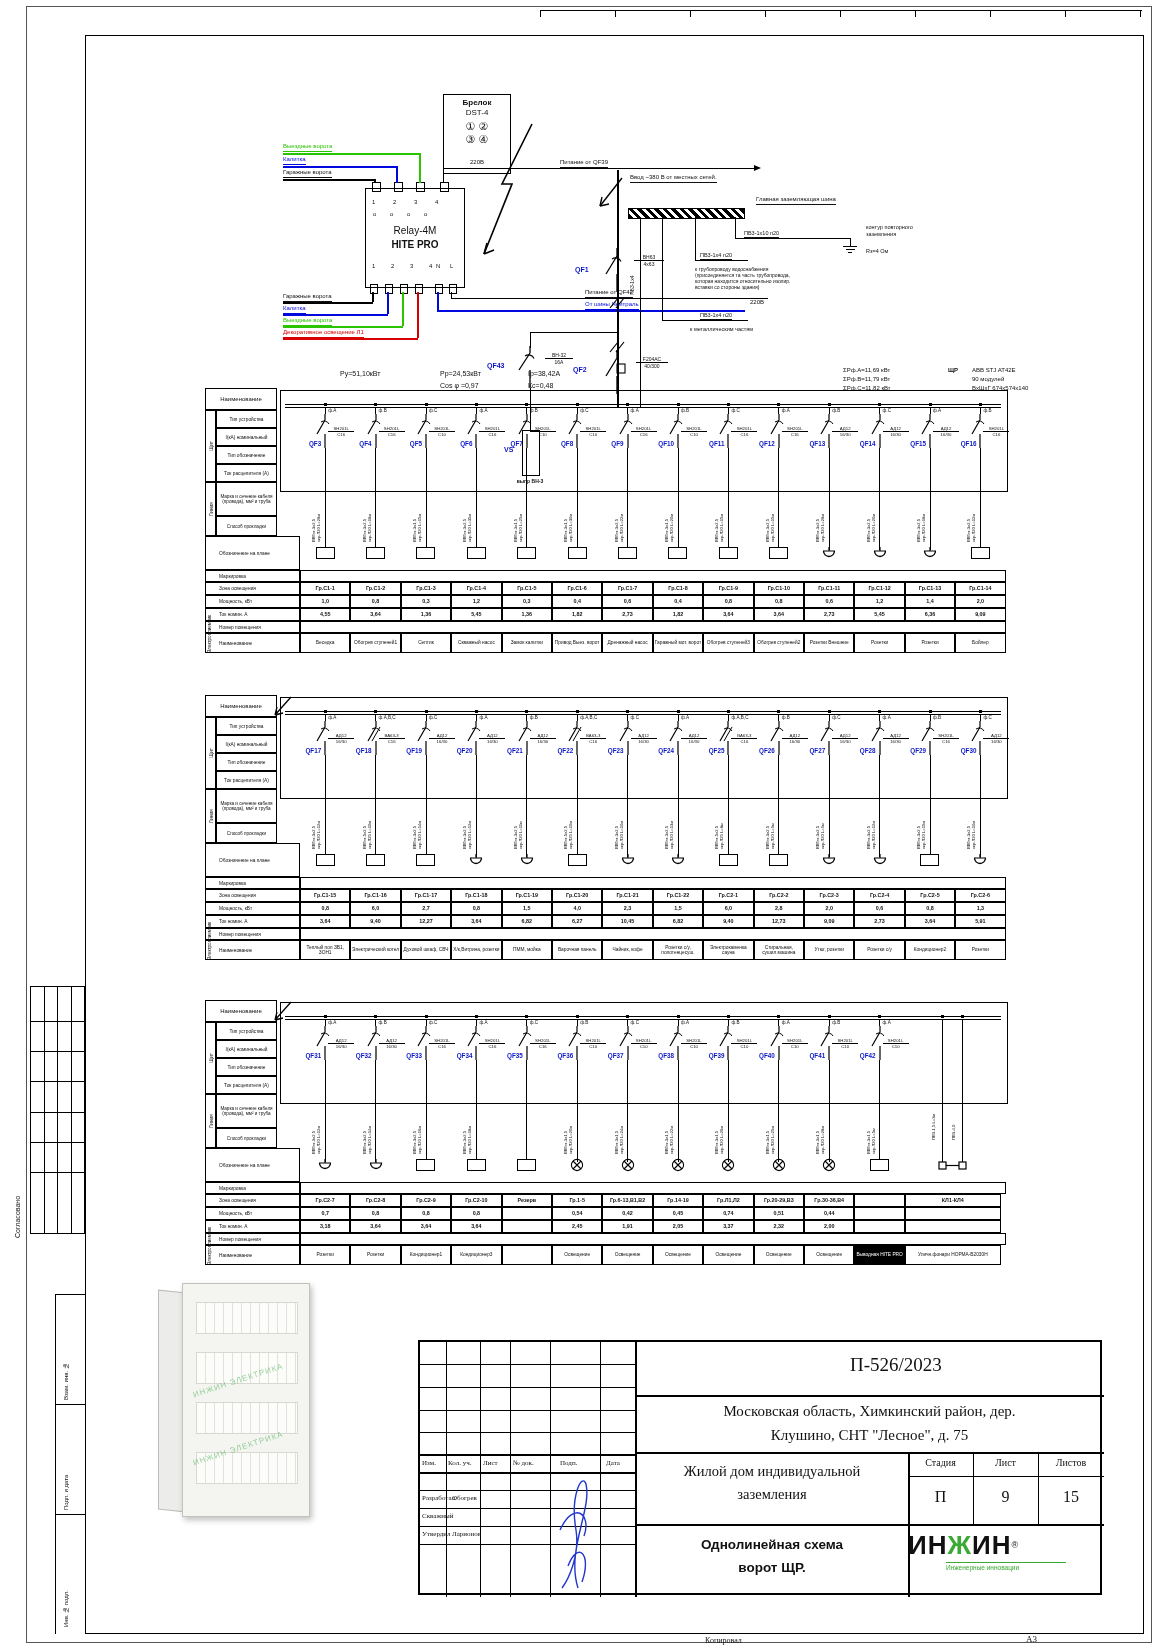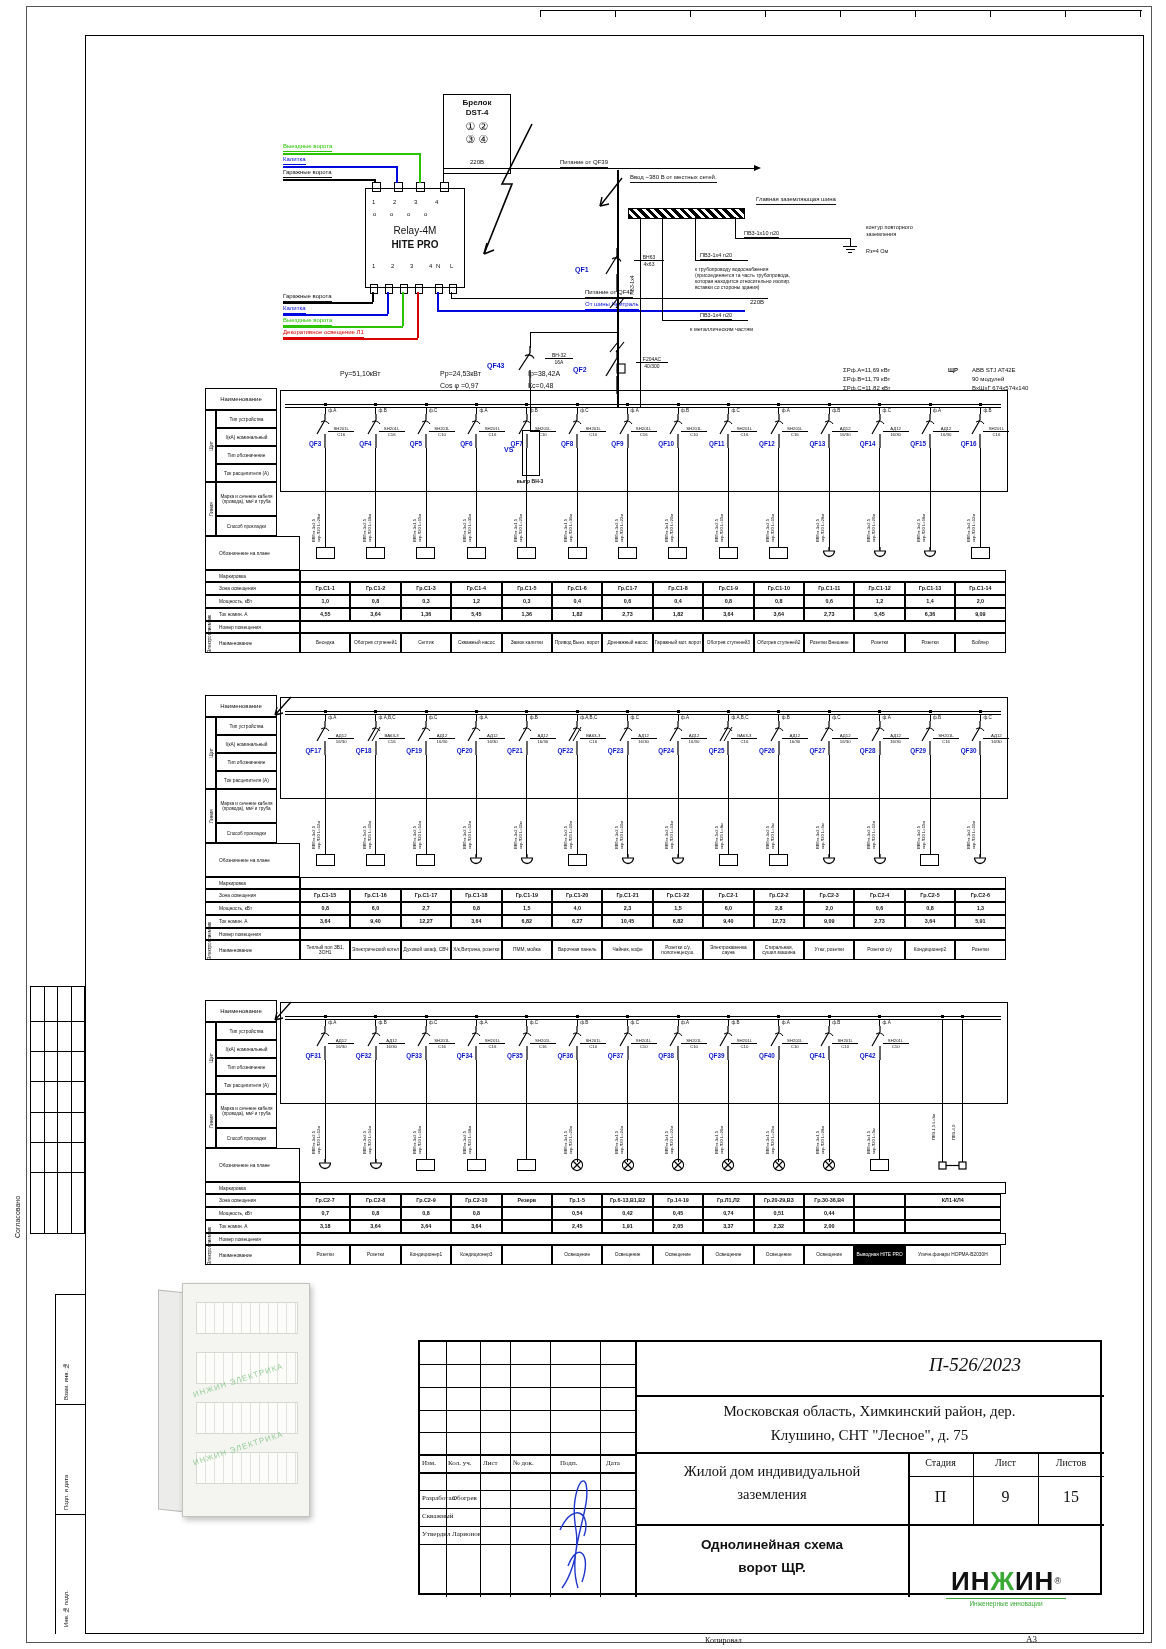--- a/index.html
+++ b/index.html
@@ -57,21 +57,21 @@
   <div class="vl" style="left:55px;top:1294px;height:340px;"></div>
   <div class="hl" style="left:55px;top:1294px;width:30px;"></div>
   <div class="hl" style="left:55px;top:1404px;width:30px;"></div>
   <div class="hl" style="left:55px;top:1514px;width:30px;"></div>
   <div class="ab vtx t6" style="left:63px;top:1300px;height:100px;">Взам. инв. №</div>
   <div class="ab vtx t6" style="left:63px;top:1410px;height:100px;">Подп. и дата</div>
   <div class="ab vtx t6" style="left:63px;top:1522px;height:105px;">Инв. № подл.</div>
 
   <div class="ab" style="left:443px;top:94px;width:66px;height:78px;border:1.6px solid #000;text-align:center;">
     <div class="t8" style="font-weight:700;margin-top:3px;">Брелок</div>
-    <div class="t8" style="font-weight:700;">DST-4</div>
+    <div class="t8" style="font-weight:400;">DST-4</div>
     <div style="font-size:11px;margin-top:2px;">
       <span>①</span>
       <span>②</span><br>
       <span>③</span>
       <span>④</span>
     </div>
   </div>
 
   <svg class="ab" style="left:468px;top:118px;" width="72" height="156">
     <path d="M64 6 L34 66 L44 66 L16 136" stroke="#000" stroke-width="1.6" fill="none"></path>
@@ -1268,42 +1268,42 @@
     <div class="ab serif t7" style="left:2px;top:188px;">Утвердил</div>
     <div class="ab serif t7" style="left:32px;top:188px;">Ларионов</div>
     <svg class="ab" style="left:128px;top:128px;" width="56" height="122">
       <path d="M30 118 C18 80 44 40 38 14 C34 2 22 26 28 60 C32 86 20 110 14 118 M20 96 C30 70 44 84 34 112 M12 60 C26 30 44 44 36 66" stroke="#2238cc" stroke-width="1.4" fill="none"></path>
     </svg>
 
     <div class="vl" style="left:215px;top:0;height:255px;width:1.8px;"></div>
     <div class="hl" style="left:215px;top:53px;width:469px;height:1.6px;"></div>
     <div class="hl" style="left:215px;top:110px;width:469px;height:1.6px;"></div>
     <div class="hl" style="left:215px;top:182px;width:469px;height:1.6px;"></div>
-    <div class="ab serif" style="left:430px;top:12px;width:250px;text-align:center;font-size:19px;font-style:italic;">П-526/2023</div>
+    <div class="ab serif" style="left:430px;top:12px;width:250px;font-size:19px;">П-526/2023</div>
     <div class="ab serif" style="left:218px;top:57px;width:463px;text-align:center;font-size:15px;line-height:1.6;">
       <span>Московская область, Химкинский район, дер.</span><br><span>Клушино, СНТ "Лесное", д. 75</span>
     </div>
     <div class="vl" style="left:488px;top:110px;height:145px;width:1.6px;"></div>
     <div class="ab serif" style="left:218px;top:118px;width:268px;text-align:center;font-size:14.5px;line-height:1.6;">
       <span>Жилой дом индивидуальной</span><br><span>заземления</span>
     </div>
     <div class="hl" style="left:488px;top:134px;width:196px;"></div>
     <div class="vl" style="left:553px;top:110px;height:72px;"></div>
     <div class="vl" style="left:618px;top:110px;height:72px;"></div>
     <div class="ab serif" style="left:488px;top:115px;width:65px;text-align:center;font-size:10px;">Стадия</div>
     <div class="ab serif" style="left:553px;top:115px;width:65px;text-align:center;font-size:10px;">Лист</div>
     <div class="ab serif" style="left:618px;top:115px;width:66px;text-align:center;font-size:10px;">Листов</div>
     <div class="ab serif" style="left:488px;top:146px;width:65px;text-align:center;font-size:16px;">П</div>
     <div class="ab serif" style="left:553px;top:146px;width:65px;text-align:center;font-size:16px;">9</div>
     <div class="ab serif" style="left:618px;top:146px;width:66px;text-align:center;font-size:16px;">15</div>
     <div class="ab" style="left:218px;top:192px;width:268px;text-align:center;font-size:13.5px;font-weight:700;line-height:1.7;">
       <span>Однолинейная схема</span><br><span>ворот ЩР.</span>
     </div>
 
-    <div class="ab" style="left:488px;top:188px;width:196px;text-align:center;margin-top:36px;">
+    <div class="ab" style="left:488px;top:188px;width:196px;">
       <span style="font-size:26px;font-weight:800;letter-spacing:1px;">
         <span>ИН</span><span style="color:#3aaa35;">Ж</span><span>ИН</span></span><sup style="font-size:9px;">®</sup>
       <div style="color:#3aaa35;font-size:6.5px;border-top:1.4px solid #3aaa35;width:120px;margin:1px auto 0;padding-top:1px;">Инженерные инновации</div>
     </div>
   </div>
 
   <div class="ab serif t8" style="left:705px;top:1636px;">Копировал</div>
   <div class="ab serif" style="left:1026px;top:1634px;font-size:9px;">А3</div>
 </div>
 

